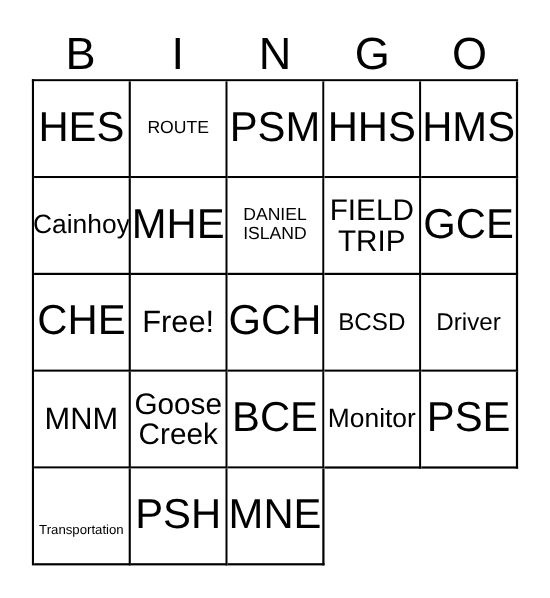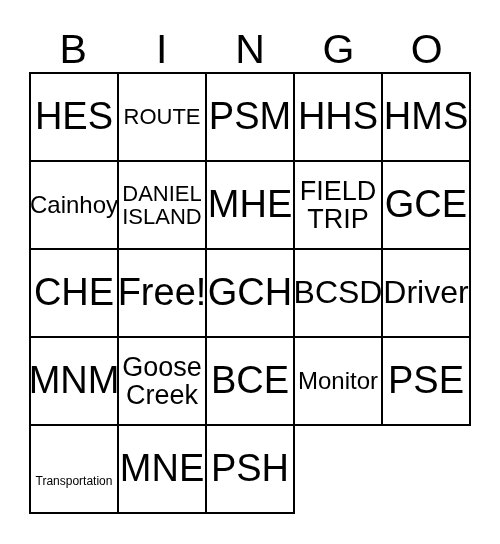--- a/index.html
+++ b/index.html
@@ -63,25 +63,25 @@
   }
   .cell-text {
     display: block;
     line-height: 1.05;
     white-space: pre-line;
     color: #000000;
   }
 
   
   .fs-xl   { font-size: 38px; }
-  .fs-lg   { font-size: 38px; text-align: right; }
-  .fs-md   { font-size: 32px; }
+  .fs-lg   { font-size: 28px; text-align: right; }
+  .fs-md   { font-size: 22px; }
   .fs-mdm  { font-size: 27px; }
   .fs-sm   { font-size: 24px; text-align: right; }
-  .fs-xs   { font-size: 22px; text-align: center; }
+  .fs-xs   { font-size: 16px; text-align: center; }
   .fs-xxs  { font-size: 12px; margin-top: 24px; }
 </style>
 </head>
 <body>
 
 <div id="bingo-card">
 
   <div id="header-row">
     <div class="header-letter">B</div>
     <div class="header-letter">I</div>
@@ -105,25 +105,25 @@
         <span class="cell-text fs-xl">HHS</span>
       </div>
     <div class="bingo-cell">
         <span class="cell-text fs-xl">HMS</span>
       </div>
 
     <div class="bingo-cell">
         <span class="cell-text fs-sm">Cainhoy</span>
       </div>
     <div class="bingo-cell">
+        <span class="cell-text fs-xl">MHE</span>
+      </div>
+    <div class="bingo-cell">
         <span class="cell-text fs-xs">DANIEL
 ISLAND</span>
-      </div>
-    <div class="bingo-cell">
-        <span class="cell-text fs-xl">MHE</span>
       </div>
     <div class="bingo-cell">
         <span class="cell-text fs-mdm">FIELD
 TRIP</span>
       </div>
 
     <div class="bingo-cell">
         <span class="cell-text fs-xl">GCE</span>
       </div>
     <div class="bingo-cell">
@@ -156,20 +156,20 @@
     <div class="bingo-cell">
         <span class="cell-text fs-sm">Monitor</span>
       </div>
     <div class="bingo-cell">
         <span class="cell-text fs-xl">PSE</span>
       </div>
     <div class="bingo-cell">
         <span class="cell-text fs-xxs">Transportation</span>
       </div>
     <div class="bingo-cell">
-        <span class="cell-text fs-xl">MNE</span>
+        <span class="cell-text fs-xl">PSH</span>
       </div>
     <div class="bingo-cell">
-        <span class="cell-text fs-xl">PSH</span>
+        <span class="cell-text fs-xl">MNE</span>
       </div>
 
   </div>
 </div>
 
 </body></html>

